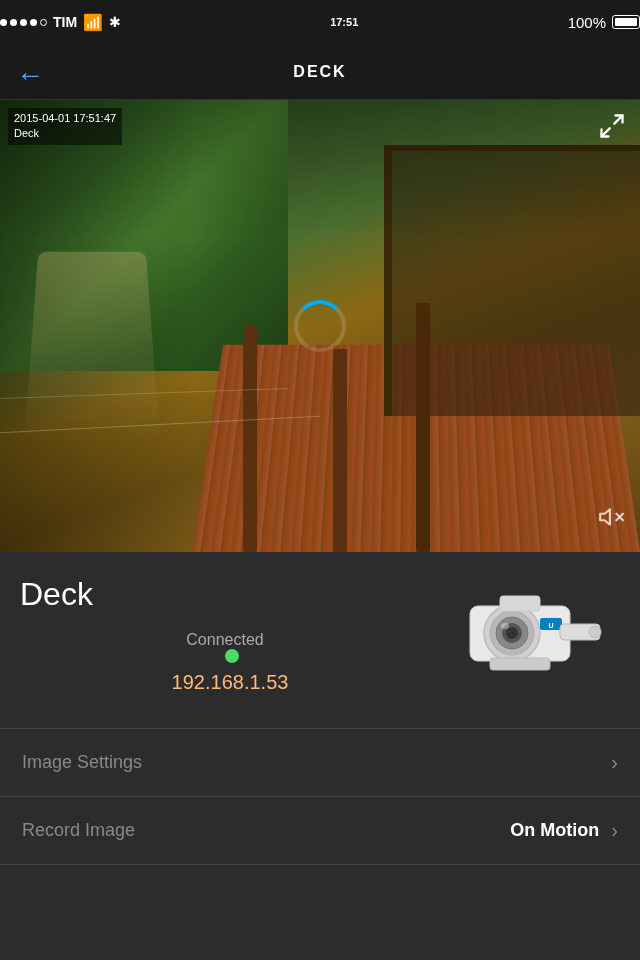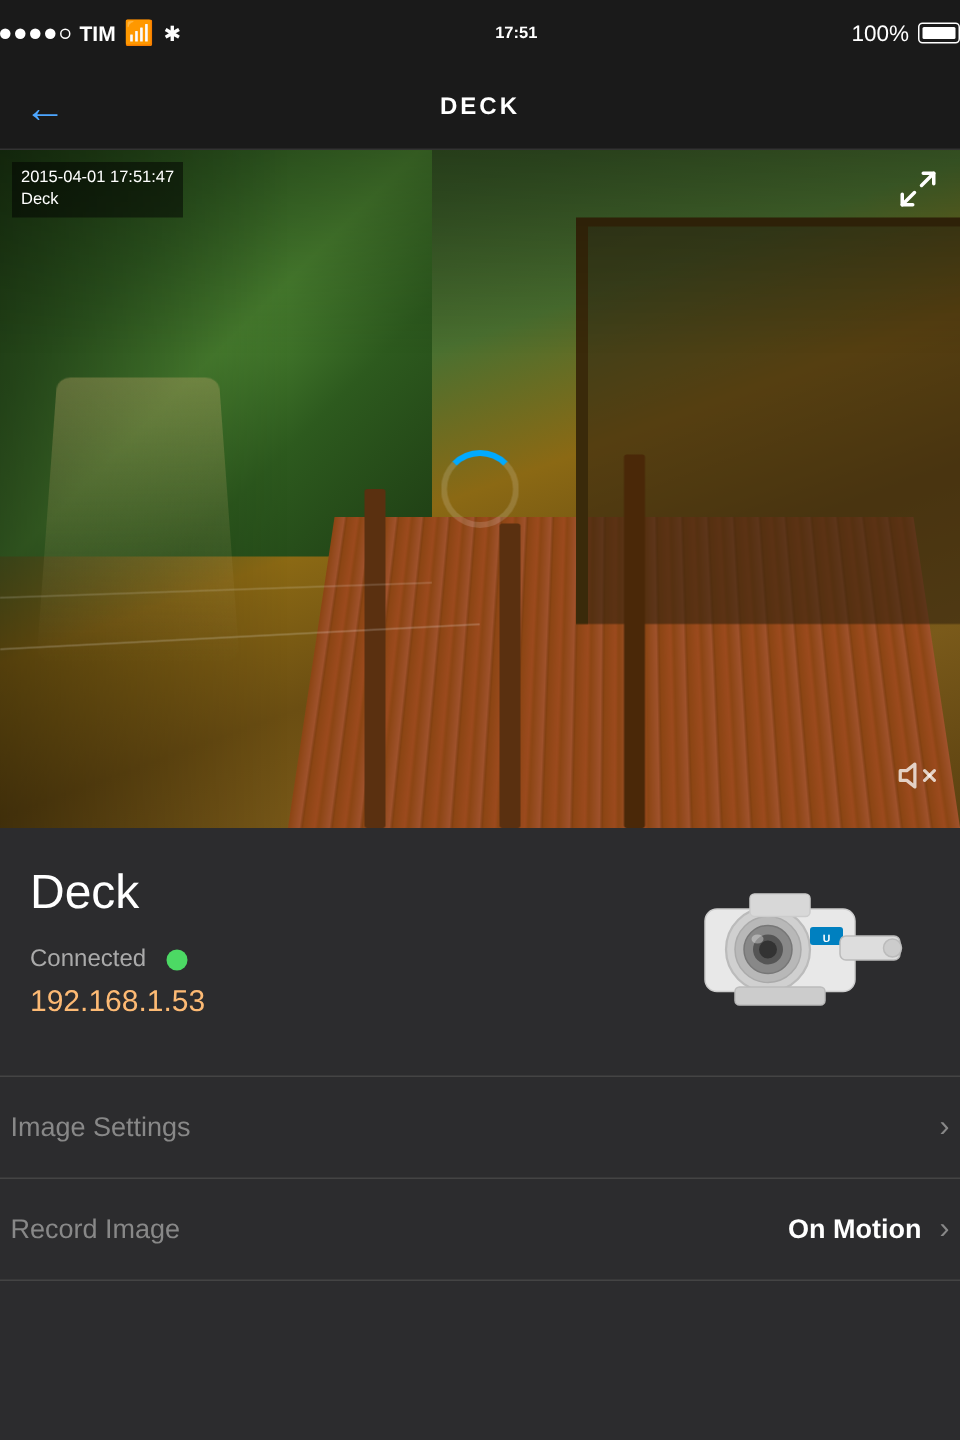--- a/index.html
+++ b/index.html
@@ -271,20 +271,21 @@
       font-size: 32px;
       font-weight: 300;
       color: #fff;
       margin-bottom: 18px;
     }
 
     .info-row {
       display: flex;
       align-items: center;
       margin-bottom: 8px;
+      flex-direction: column;
     }
 
     .info-label {
       font-size: 16px;
       color: #aaa;
       margin-right: 10px;
     }
 
     .status-dot-green {
       width: 14px;
@@ -308,21 +309,21 @@
       height: 1px;
       background: #444;
       margin: 0;
     }
 
     
     .settings-row {
       display: flex;
       align-items: center;
       justify-content: space-between;
-      padding: 22px 7px;
+      padding: 22px 22px;
       cursor: pointer;
       background: #2c2c2e;
     }
 
     .settings-label {
       font-size: 18px;
       color: #888;
       font-weight: 400;
     }
 

